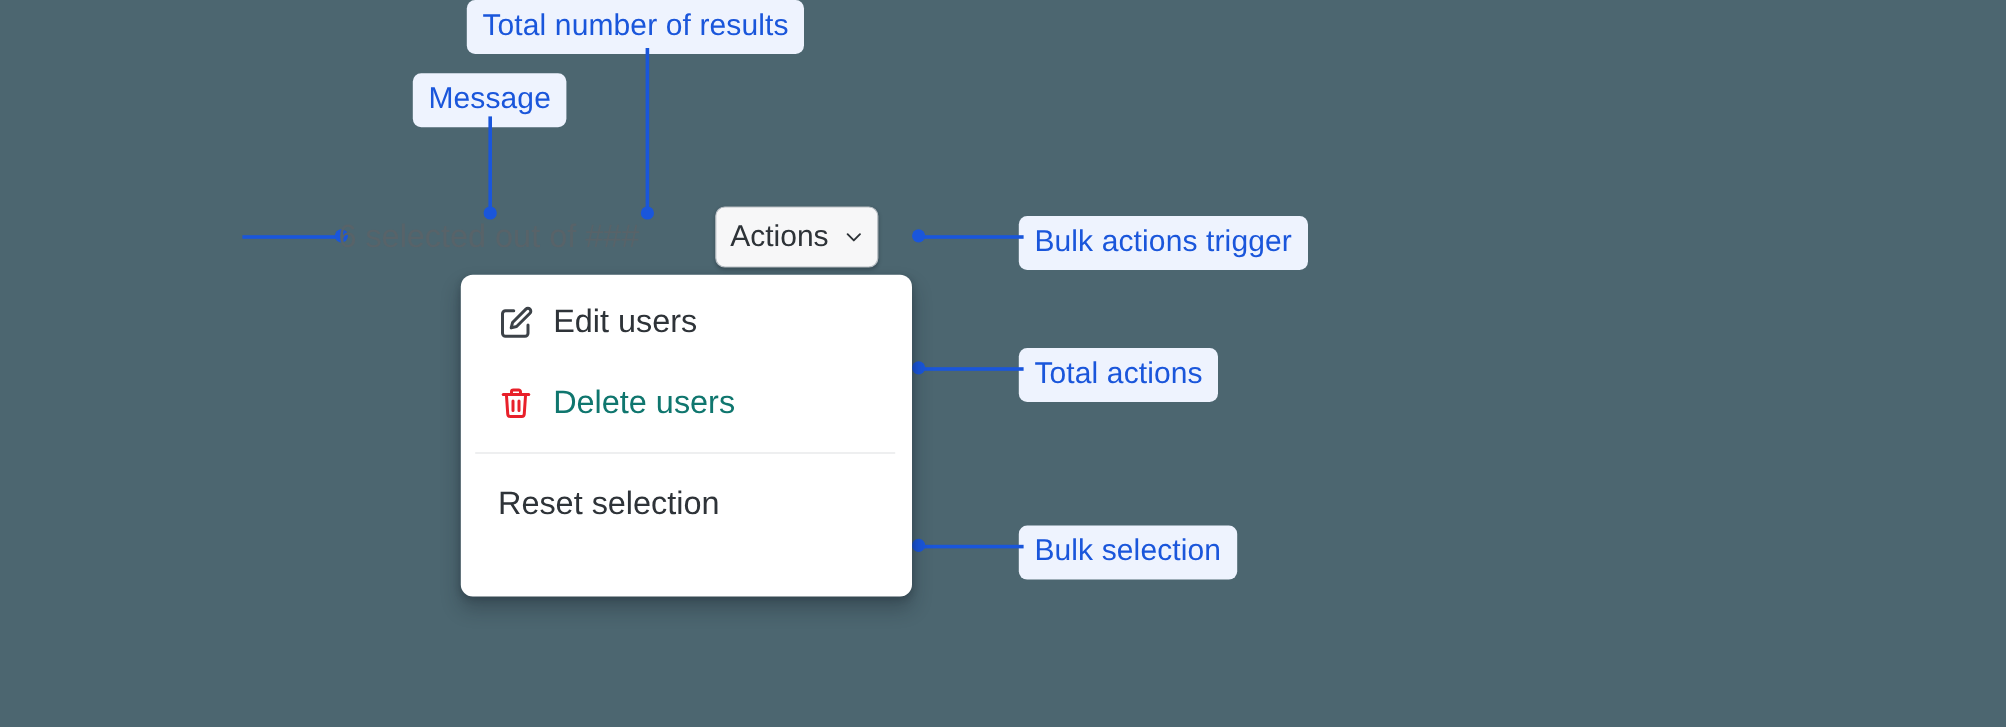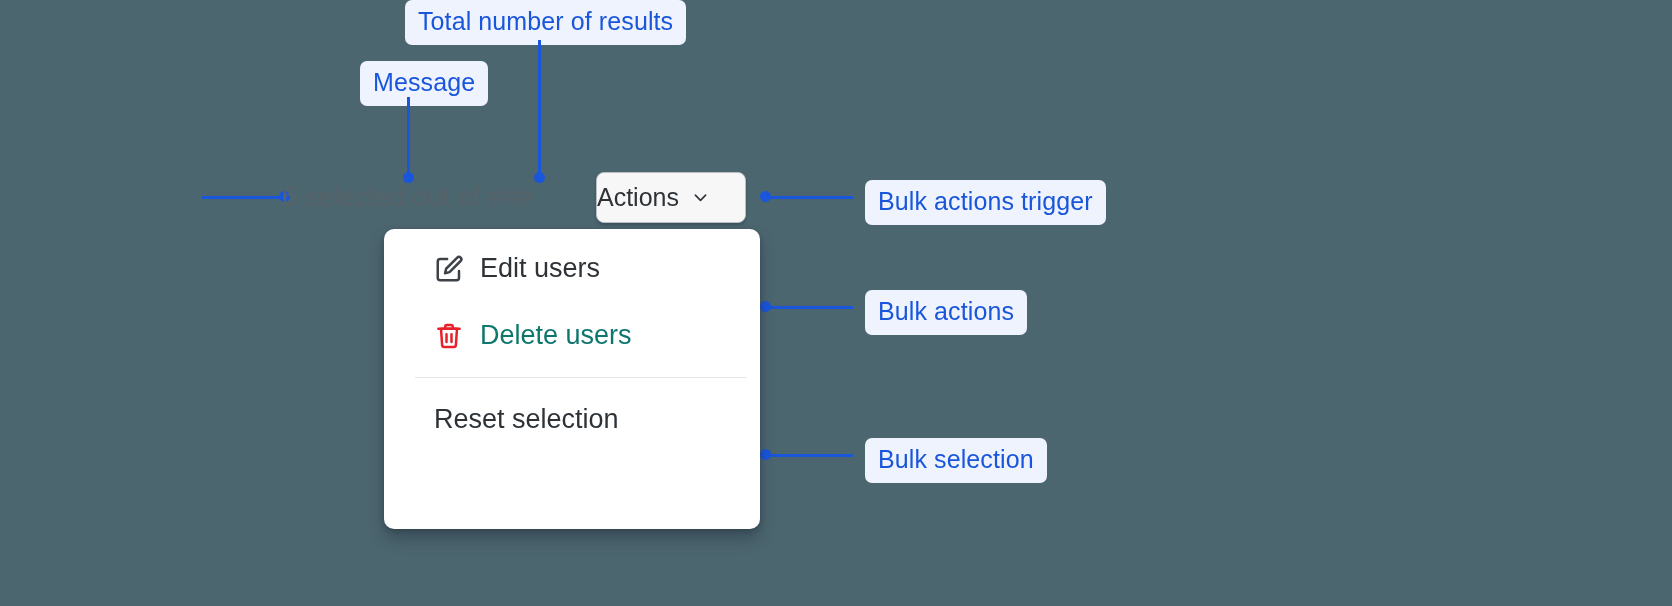--- a/index.html
+++ b/index.html
@@ -27,21 +27,20 @@
     position: absolute;
     background: #eef3fe;
     color: #1a56db;
     font-size: 25px;
     line-height: 1;
     font-weight: 400;
     border-radius: 7px;
     padding: 9px 13px 11px 13px;
     white-space: nowrap;
     letter-spacing: 0.1px;
-    margin-left: 16px;
   }
 
   
   .conn-v {
     position: absolute;
     width: 3px;
     background: #1a56db;
   }
   .conn-h {
     position: absolute;
@@ -65,28 +64,29 @@
     color: #586369;
     white-space: nowrap;
     line-height: 1.3;
   }
 
   
   #actions-button {
     position: absolute;
     left: 596px;
     top: 172px;
-    width: 150px;
+    width: 136px;
     height: 51px;
     background: #f7f7f8;
     border: 1px solid #b9bfc4;
     border-radius: 8px;
     box-shadow: 0 2px 3px rgba(20,30,40,0.30);
     display: flex;
     align-items: center;
+    justify-content: center;
     gap: 14px;
     box-sizing: border-box;
     cursor: pointer;
   }
   #actions-button .btn-label {
     font-size: 25px;
     color: #2e3338;
     line-height: 1;
   }
   #actions-button .chev {
@@ -94,29 +94,28 @@
     width: 15px;
     height: 15px;
   }
 
   
   #actions-menu {
     position: absolute;
     left: 384px;
     top: 229px;
     width: 376px;
-    height: 300px;
+    height: 268px;
     background: #ffffff;
     border-radius: 10px;
     box-shadow: 0 10px 16px rgba(20,28,36,0.30),
                 0 2px 5px rgba(20,28,36,0.22);
     box-sizing: border-box;
     padding-top: 6px;
     overflow: visible;
-    padding-left: 19px;
   }
   .menu-item {
     display: flex;
     align-items: center;
     height: 67px;
     padding-left: 31px;
     font-size: 27px;
     color: #2e3338;
     cursor: pointer;
     box-sizing: border-box;
@@ -145,21 +144,21 @@
 
 <div id="canvas">
 
   <div class="callout" id="co-total" style="left:389px; top:0px;">Total number of results</div>
 
   <div class="callout" id="co-message" style="left:344px; top:61px;">Message</div>
 
 
   <div class="callout" id="co-trigger" style="left:849px; top:180px;">Bulk actions trigger</div>
 
-  <div class="callout" id="co-bulkactions" style="left:849px; top:290px;">Bulk actions</div>
+  <div class="callout" id="co-bulkactions" style="left:849px; top:290px;">Total actions</div>
 
   <div class="callout" id="co-bulkselection" style="left:849px; top:438px;">Bulk selection</div>
 
   <div class="conn-v" style="left:538px; top:40px; height:138px;"></div>
   <div class="dot" style="left:534px; top:172px;"></div>
 
   <div class="conn-v" style="left:407px; top:97px; height:81px;"></div>
   <div class="dot" style="left:403px; top:172px;"></div>
 
   <div class="conn-h" style="left:202px; top:196px; width:84px;"></div>

